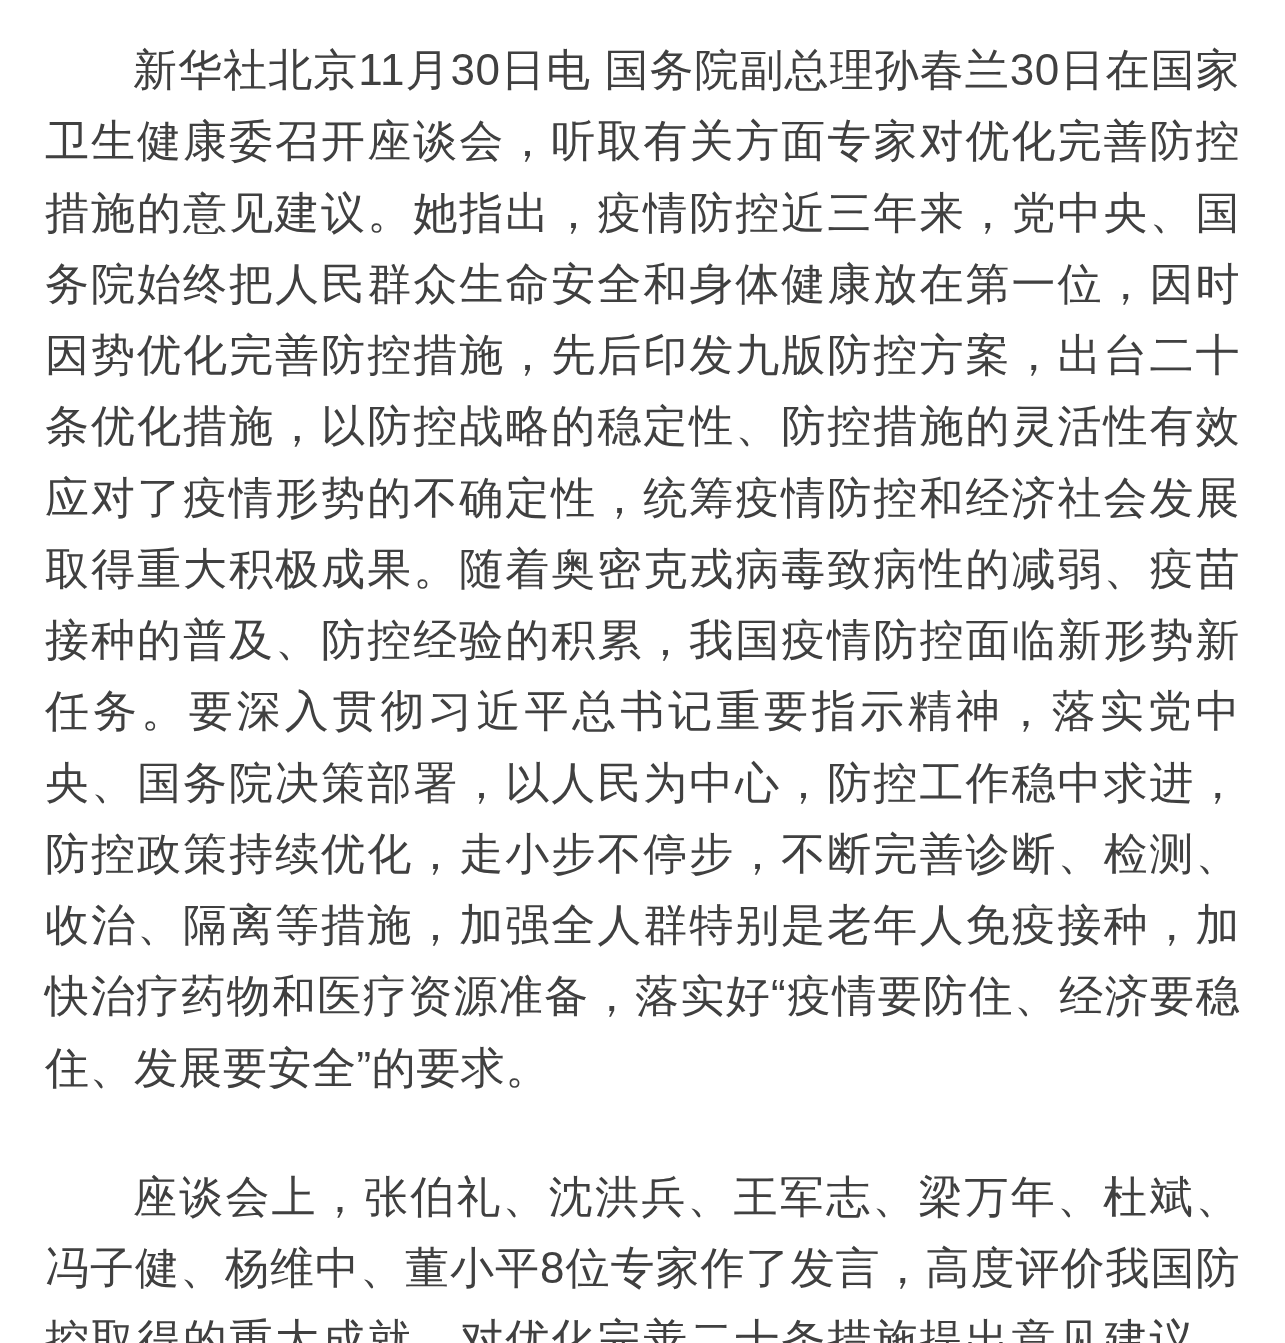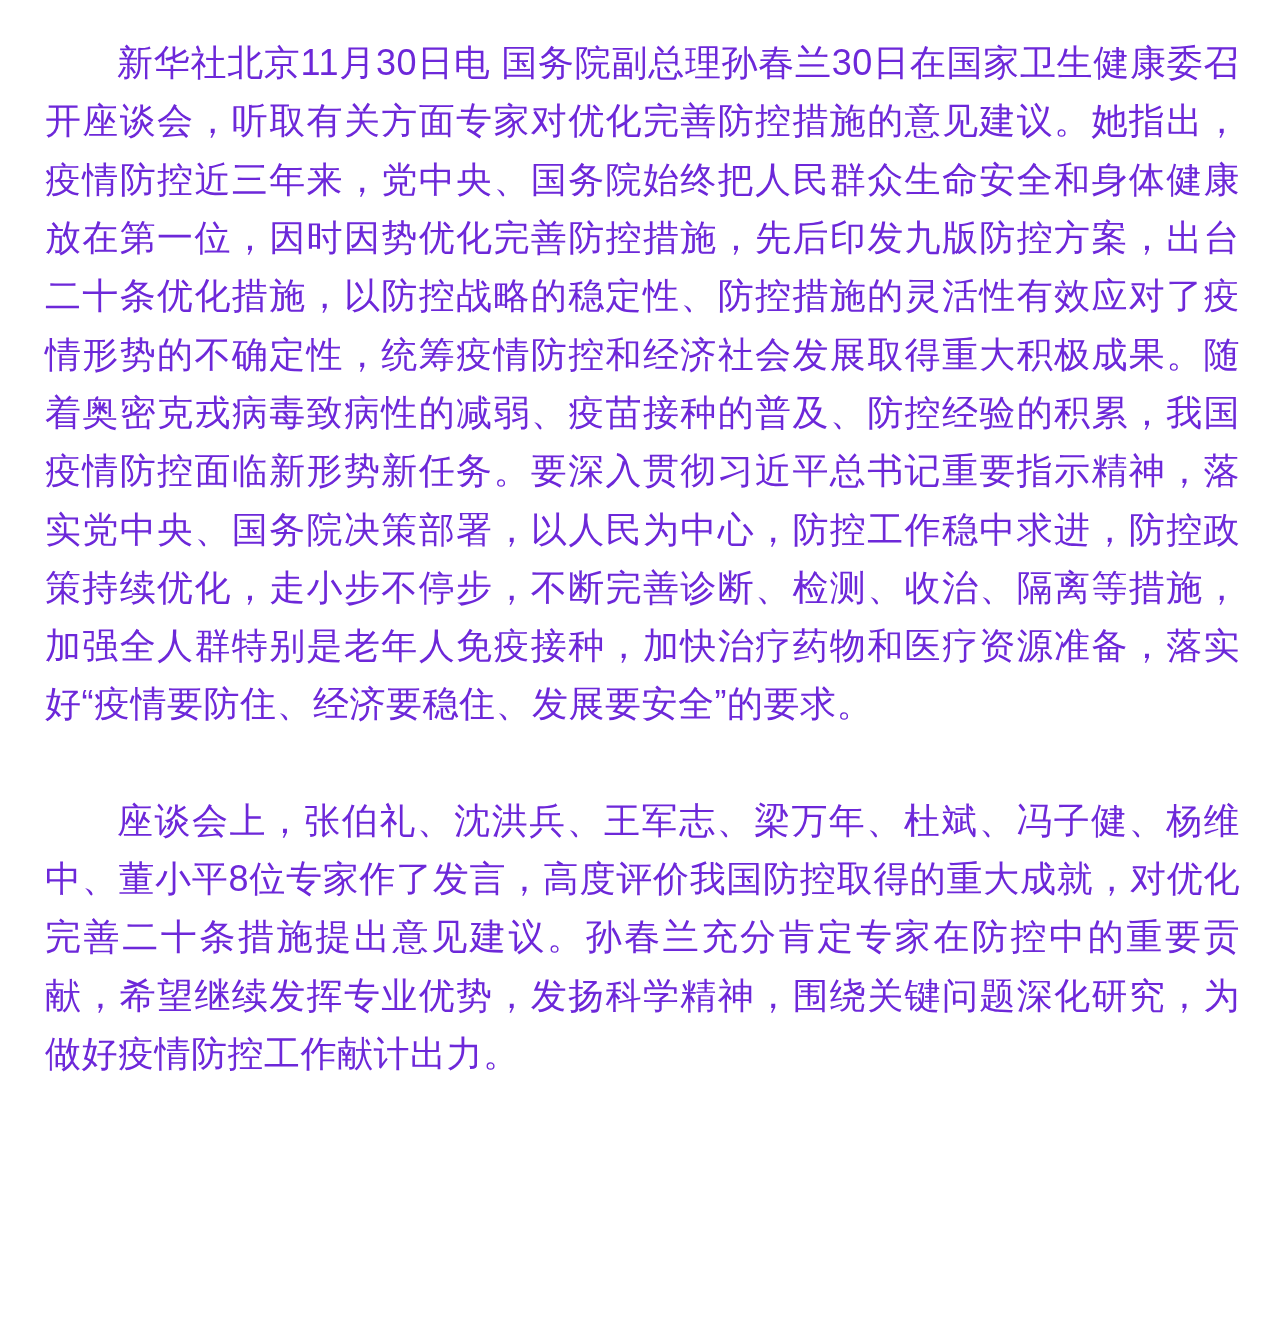--- a/index.html
+++ b/index.html
@@ -12,23 +12,23 @@
     min-height: 1343px;
     font-family: "Liberation Sans", "DejaVu Sans", sans-serif;
   }
   .article {
     box-sizing: border-box;
     width: 1285px;
     padding: 34px 45px 30px 45px;
   }
   .para {
     margin: 0 0 0 0;
-    font-size: 36px;
+    font-size: 44px;
     line-height: 1.62;
-    color: #6d28d9;
+    color: #404040;
     text-align: justify;
     text-justify: inter-ideograph;
     text-indent: 2em;
     letter-spacing: 0.5px;
     word-break: break-all;
   }
   .para + .para {
     margin-top: 58px;
   }
 </style>

